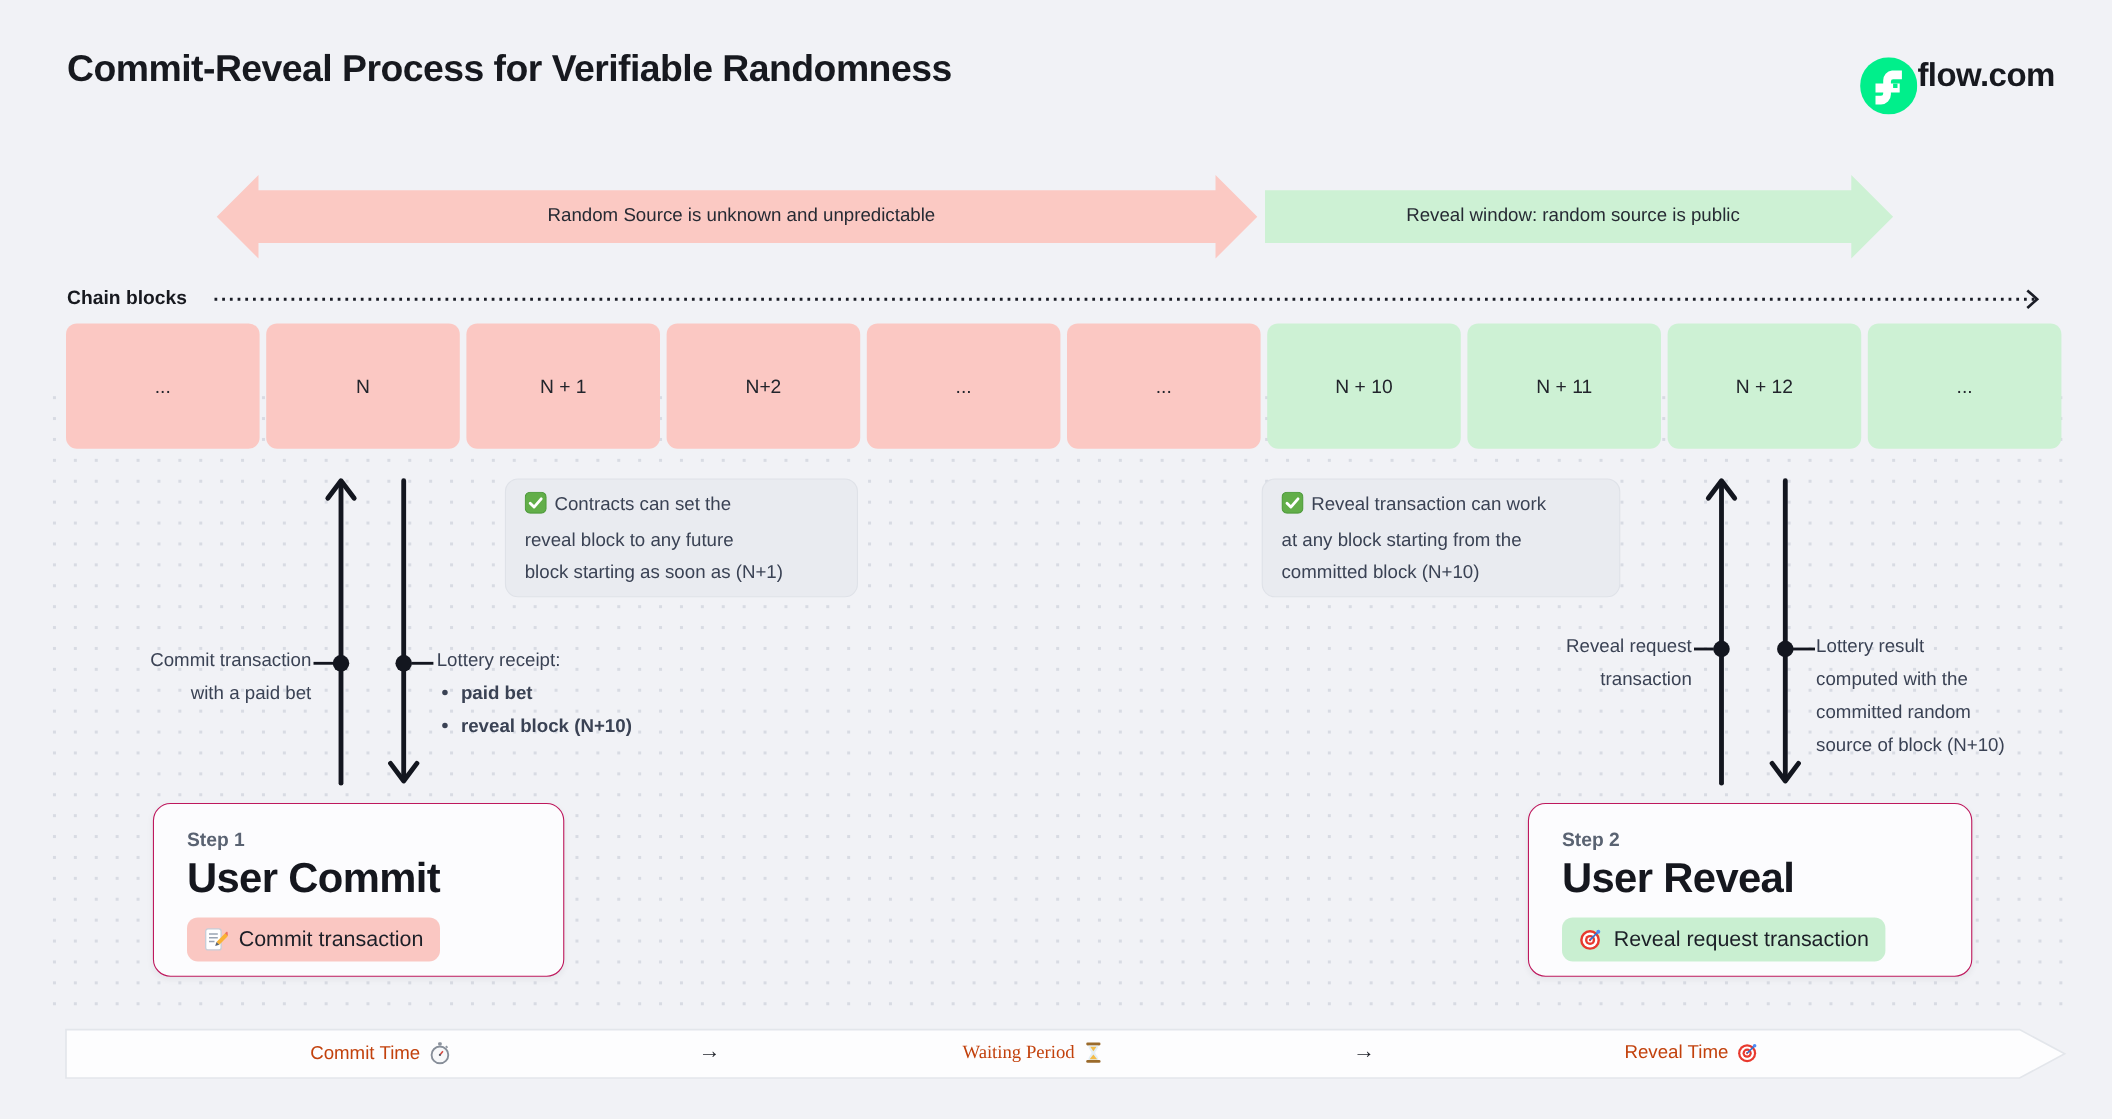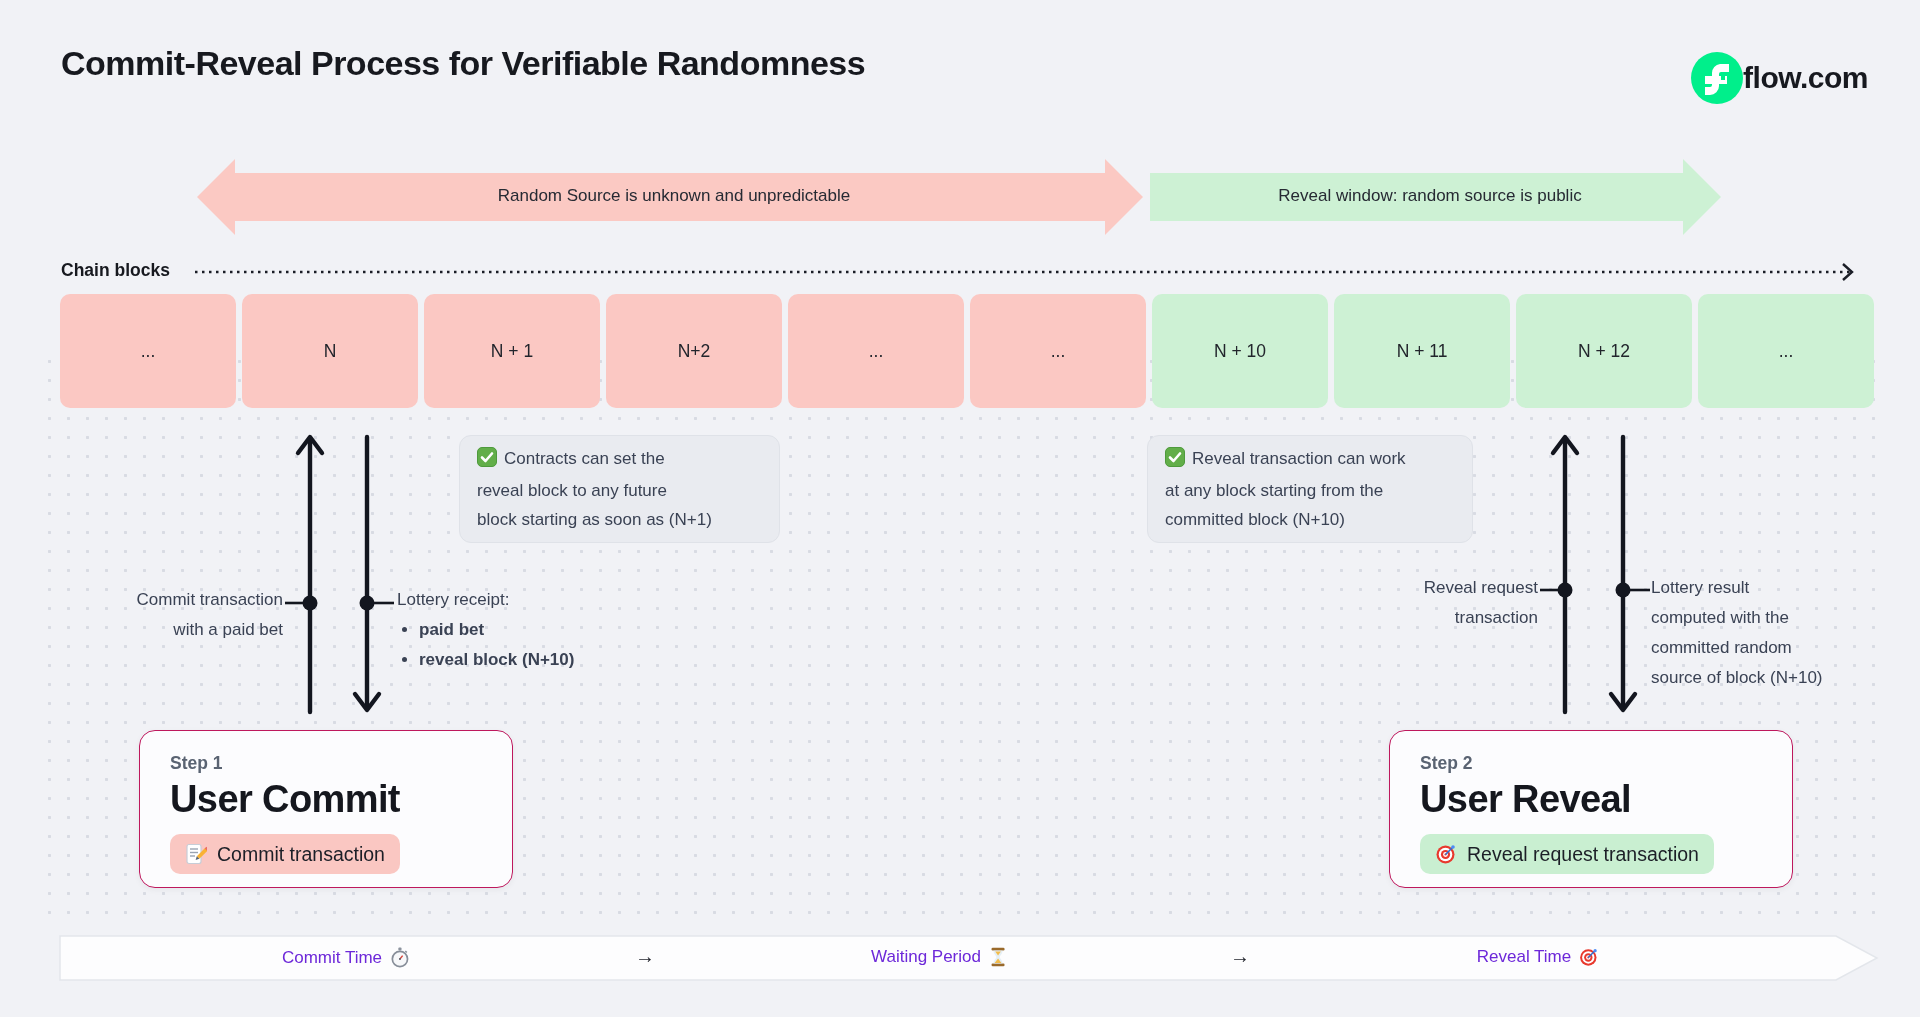--- a/index.html
+++ b/index.html
@@ -7,21 +7,21 @@
           font-family:"Liberation Sans",sans-serif;color:#16181F;}
   .abs{position:absolute;}
 
   
   .dot-grid{left:40px;top:352px;width:1840px;height:578px;
     background-image:radial-gradient(#D8DBE3 1.4px, transparent 1.5px);
     background-size:19px 19px;z-index:0;}
 
   .page-title{left:61px;top:44px;font-size:34px;font-weight:700;letter-spacing:-0.5px;color:#17191F;}
 
-  .brand{right:52px;top:52px;display:flex;align-items:center;}
+  .brand{right:52px;top:52px;display:flex;}
   .brand-name{font-size:30px;font-weight:700;letter-spacing:-0.5px;color:#17191F;}
 
   .band-label{font-size:17px;color:#262A33;z-index:2;}
   .band-label.red{left:324px;top:186px;width:700px;text-align:center;}
   .band-label.green{left:1170px;top:186px;width:520px;text-align:center;}
 
   .chain-label{left:61px;top:260px;font-size:17.5px;font-weight:700;color:#17191F;}
 
   .blocks{left:60px;top:294px;width:1814px;display:flex;gap:6px;z-index:1;}
   .block{width:176px;height:114px;border-radius:10px;display:flex;align-items:center;justify-content:center;
@@ -47,21 +47,21 @@
              box-shadow:0 2px 6px rgba(20,24,40,.05);padding:22px 30px;box-sizing:border-box;z-index:3;}
   .step-card.s1{left:139px;top:730px;}
   .step-card.s2{left:1389px;top:730px;width:404px;}
   .step-label{font-size:17.5px;font-weight:700;color:#5A6372;}
   .step-title{font-size:38px;font-weight:700;letter-spacing:-0.6px;color:#15171E;margin-top:4px;}
   .pill{display:inline-flex;align-items:center;gap:10px;height:40px;padding:0 15px;border-radius:10px;
         font-size:19.5px;color:#1C1F27;margin-top:13px;}
   .pill--commit{background:#FAC7C2;}
   .pill--reveal{background:#C9EFD1;}
 
-  .timeline-item{top:947px;font-size:17px;color:#6d28d9;display:flex;align-items:center;gap:8px;
+  .timeline-item{top:947px;font-size:17px;color:#c2410c;display:flex;align-items:center;gap:8px;
                  transform:translateX(-50%);z-index:3;white-space:nowrap;}
   .timeline-arrow{top:945px;font-size:20px;color:#1C1F27;transform:translateX(-50%);z-index:3;}
 
   svg.overlay{left:0;top:0;z-index:2;pointer-events:none;}
   svg.bandsvg{left:0;top:0;z-index:1;pointer-events:none;}
 </style>
 </head>
 <body>
 
 <div class="canvas">
@@ -232,21 +232,21 @@
       <svg width="20" height="21" viewBox="0 0 20 21">
         <rect x="8.4" y="0.6" width="3.2" height="2.8" rx="0.9" fill="#8C939E"></rect>
         <line x1="15.4" y1="4" x2="16.9" y2="5.5" stroke="#8C939E" stroke-width="1.6"></line>
         <circle cx="10" cy="12" r="7.6" fill="#F7F8FA" stroke="#878E99" stroke-width="1.7"></circle>
         <line x1="10" y1="12" x2="12.7" y2="8.6" stroke="#D8463C" stroke-width="1.4"></line>
         <circle cx="10" cy="12" r="1" fill="#555B66"></circle>
       </svg>
     </span>
   </div>
   <div class="abs timeline-arrow" style="left:645px;">→</div>
-  <div class="abs timeline-item" style="left:939px;">
+  <div class="abs timeline-item" style="left:939px;font-family:Liberation Serif, serif;">
     <span>Waiting Period</span>
     <span style="display:inline-flex;">
       <svg width="18" height="20" viewBox="0 0 18 20">
         <rect x="2.5" y="0.8" width="13" height="2.6" rx="1.2" fill="#9A6A2B"></rect>
         <rect x="2.5" y="16.6" width="13" height="2.6" rx="1.2" fill="#9A6A2B"></rect>
         <path d="M4.5 3.4 h9 c0 3.6 -2.8 4.8 -2.8 6.6 s2.8 3 2.8 6.6 h-9 c0 -3.6 2.8 -4.8 2.8 -6.6 s-2.8 -3 -2.8 -6.6 z" fill="#DCE9F2" opacity="0.75"></path>
         <polygon points="6.2,4.6 11.8,4.6 9,8.6" fill="#F3BC4A"></polygon>
         <polygon points="5.6,16 12.4,16 9,11.6" fill="#F3BC4A"></polygon>
       </svg>
     </span>

